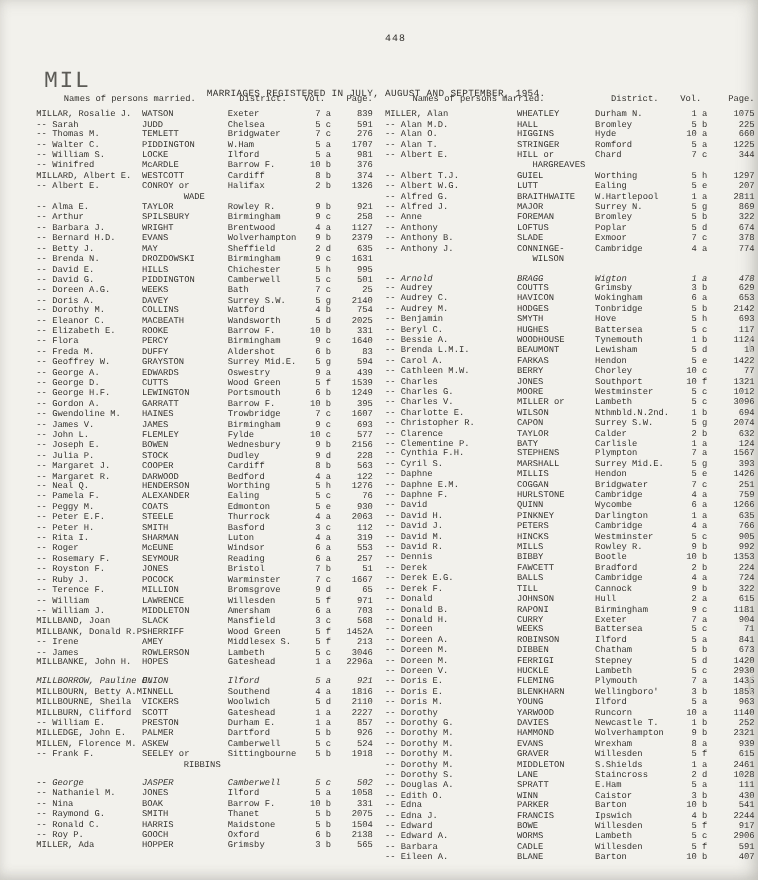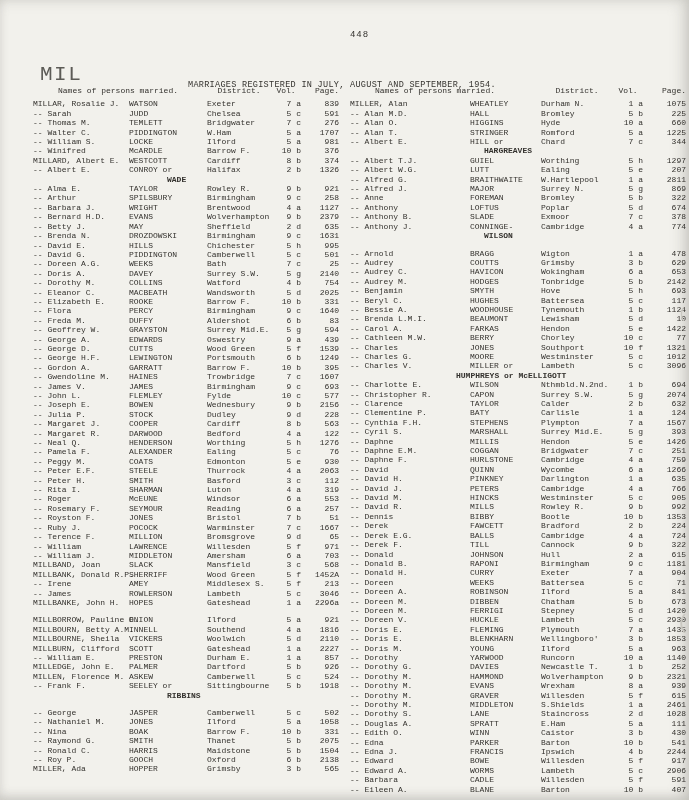--- a/index.html
+++ b/index.html
@@ -37,25 +37,25 @@
   .col-left  .hdr-row, .col-left  .row { grid-template-columns:96px 78px 64px 30px 1fr; }
   .col-right .hdr-row, .col-right .row { grid-template-columns:120px 71px 72px 30px 1fr; }
 
   .hdr-row { margin-bottom:4px; }
   .hdr-name { padding-left:25px; grid-column:1 / span 2; }
   .hdr-row .c-district, .hdr-row .c-vol { text-align:center;font-family:Liberation Mono, monospace; }
   .c-vol  { text-align:right; }
   .c-page { text-align:right; }
   .cell { overflow:visible; white-space:nowrap; }
 
-  .row.gap { margin-top:8px; }
+  .row.gap { margin-top:8px;font-style:italic; }
   .cont-line { display:grid; }
   .col-left  .cont-line { grid-template-columns:96px 1fr;gap:24px; }
   .col-right .cont-line { grid-template-columns:120px 1fr; }
-  .cont-text { white-space:nowrap;font-weight:bold; }
+  .cont-text { white-space:nowrap; }
 
   
   .artifact { position:absolute; color:#c9c7c0; font-size:14px; }
   .a1 { right:2px; top:306px; }
   .a2 { right:0px; top:612px; font-size:20px; }
 </style>
 </head>
 <body>
 
 <div class="page">
@@ -749,24 +749,20 @@
           <div class="cell c-vol">5 c</div>
           <div class="cell c-page">1012</div>
         </div>
         <div class="row">
           <div class="cell c-name">-- Charles V.</div>
           <div class="cell c-spouse">MILLER or</div>
           <div class="cell c-district">Lambeth</div>
           <div class="cell c-vol">5 c</div>
           <div class="cell c-page">3096</div>
         </div>
-        <div class="cont-line">
-          <div class="cell"></div>
-          <div class="cell cont-text" style="padding-left: 0px; margin-left: -14px;">HUMPHREYS or McELLIGOTT</div>
-        </div>
         <div class="row">
           <div class="cell c-name">-- Charlotte E.</div>
           <div class="cell c-spouse">WILSON</div>
           <div class="cell c-district">Nthmbld.N.2nd.</div>
           <div class="cell c-vol">1 b</div>
           <div class="cell c-page">694</div>
         </div>
         <div class="row">
           <div class="cell c-name">-- Christopher R.</div>
           <div class="cell c-spouse">CAPON</div>

